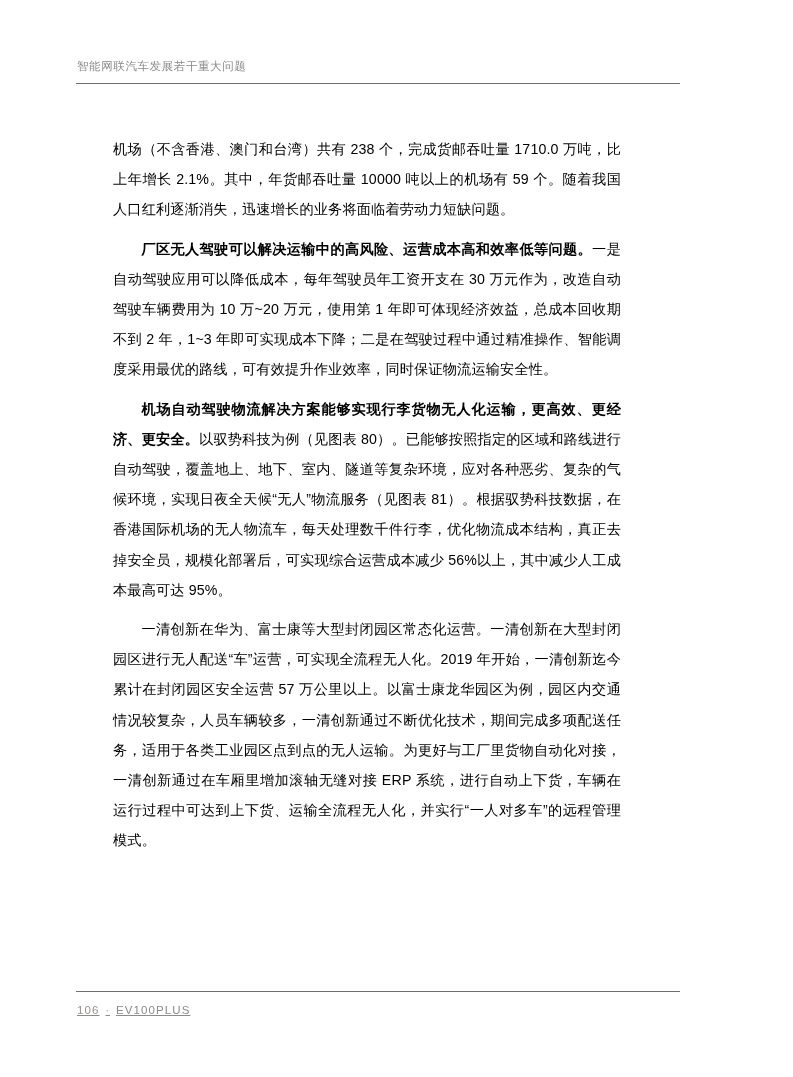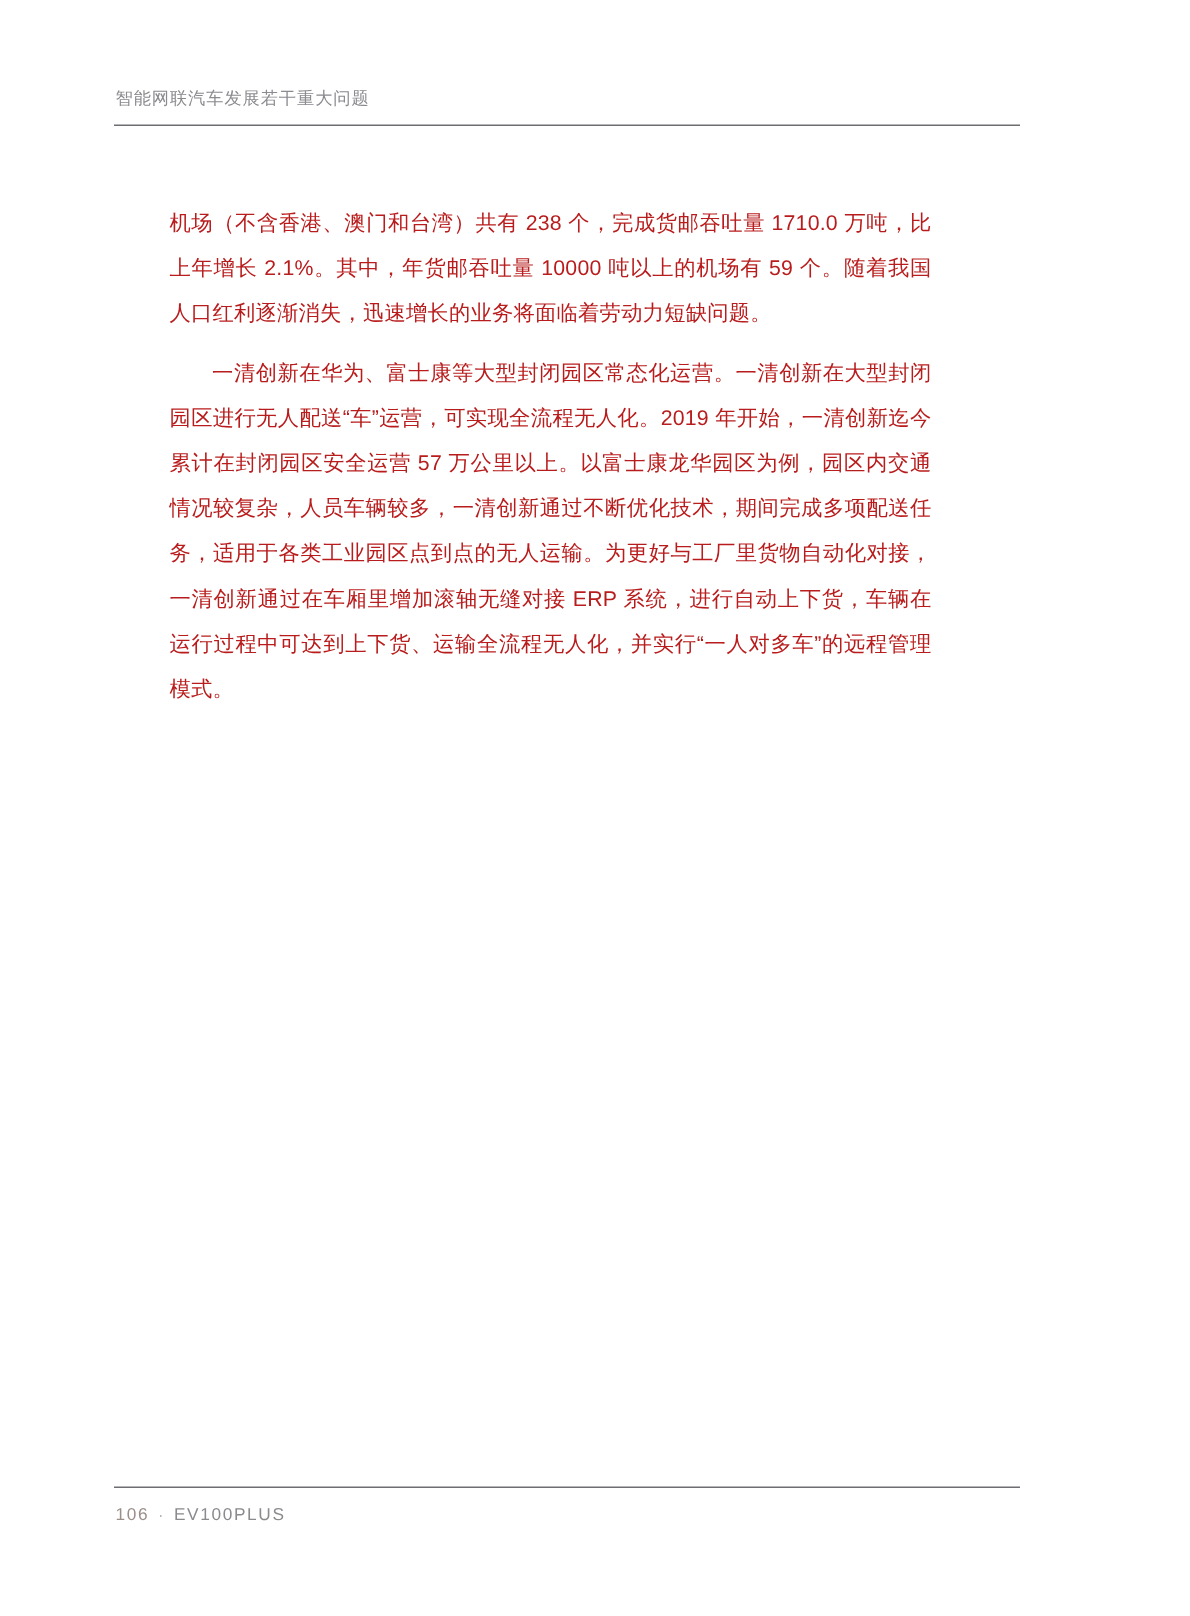--- a/index.html
+++ b/index.html
@@ -54,21 +54,21 @@
     top: 134px;
     width: 508px;
   }
 
   p.para {
     margin: 0 0 9px 0;
     font-size: 14.2px;
     line-height: 30.2px;
     text-align: justify;
     text-justify: inter-ideograph;
-    color: #b91c1c;
+    color: #000000;
     letter-spacing: 0.15px;
   }
   p.para.indent {
     text-indent: 2em;
   }
   p.para:last-child {
     margin-bottom: 0;
   }
   .lead {
     font-weight: bold;
@@ -88,20 +88,21 @@
   }
   .footer-meta {
     margin-top: 12px;
     font-size: 11.5px;
     letter-spacing: 1.1px;
     color: #8a8a8f;
     display: flex;
     align-items: center;
     gap: 6px;
     padding-left: 1px;
+    text-decoration: underline;
   }
   .folio {
     color: #9b9089;
   }
   .footer-sep {
     color: #9a9a9e;
     font-size: 10px;
   }
   .imprint {
     color: #8a8a8f;
@@ -116,21 +117,27 @@
     <div class="header-title">智能网联汽车发展若干重大问题</div>
     <div class="header-rule"></div>
   </div>
 
   <div class="content">
 
     <p class="para">
       <span>机场（不含香港、澳门和台湾）共有 238 个，完成货邮吞吐量 1710.0 万吨，比上年增长 2.1%。其中，年货邮吞吐量 10000 吨以上的机场有 59 个。随着我国人口红利逐渐消失，迅速增长的业务将面临着劳动力短缺问题。</span>
     </p>
 
+    <p class="para indent">
+      <span class="lead">厂区无人驾驶可以解决运输中的高风险、运营成本高和效率低等问题。</span><span>一是自动驾驶应用可以降低成本，每年驾驶员年工资开支在 30 万元作为，改造自动驾驶车辆费用为 10 万~20 万元，使用第 1 年即可体现经济效益，总成本回收期不到 2 年，1~3 年即可实现成本下降；二是在驾驶过程中通过精准操作、智能调度采用最优的路线，可有效提升作业效率，同时保证物流运输安全性。</span>
+    </p>
 
+    <p class="para indent">
+      <span class="lead">机场自动驾驶物流解决方案能够实现行李货物无人化运输，更高效、更经济、更安全。</span><span>以驭势科技为例（见图表 80）。已能够按照指定的区域和路线进行自动驾驶，覆盖地上、地下、室内、隧道等复杂环境，应对各种恶劣、复杂的气候环境，实现日夜全天候“无人”物流服务（见图表 81）。根据驭势科技数据，在香港国际机场的无人物流车，每天处理数千件行李，优化物流成本结构，真正去掉安全员，规模化部署后，可实现综合运营成本减少 56%以上，其中减少人工成本最高可达 95%。</span>
+    </p>
 
 
     <p class="para indent">
       <span>一清创新在华为、富士康等大型封闭园区常态化运营。一清创新在大型封闭园区进行无人配送“车”运营，可实现全流程无人化。2019 年开始，一清创新迄今累计在封闭园区安全运营 57 万公里以上。以富士康龙华园区为例，园区内交通情况较复杂，人员车辆较多，一清创新通过不断优化技术，期间完成多项配送任务，适用于各类工业园区点到点的无人运输。为更好与工厂里货物自动化对接，一清创新通过在车厢里增加滚轴无缝对接 ERP 系统，进行自动上下货，车辆在运行过程中可达到上下货、运输全流程无人化，并实行“一人对多车”的远程管理模式。</span>
     </p>
 
   </div>
 
   <div class="footer">
     <div class="footer-rule"></div>

